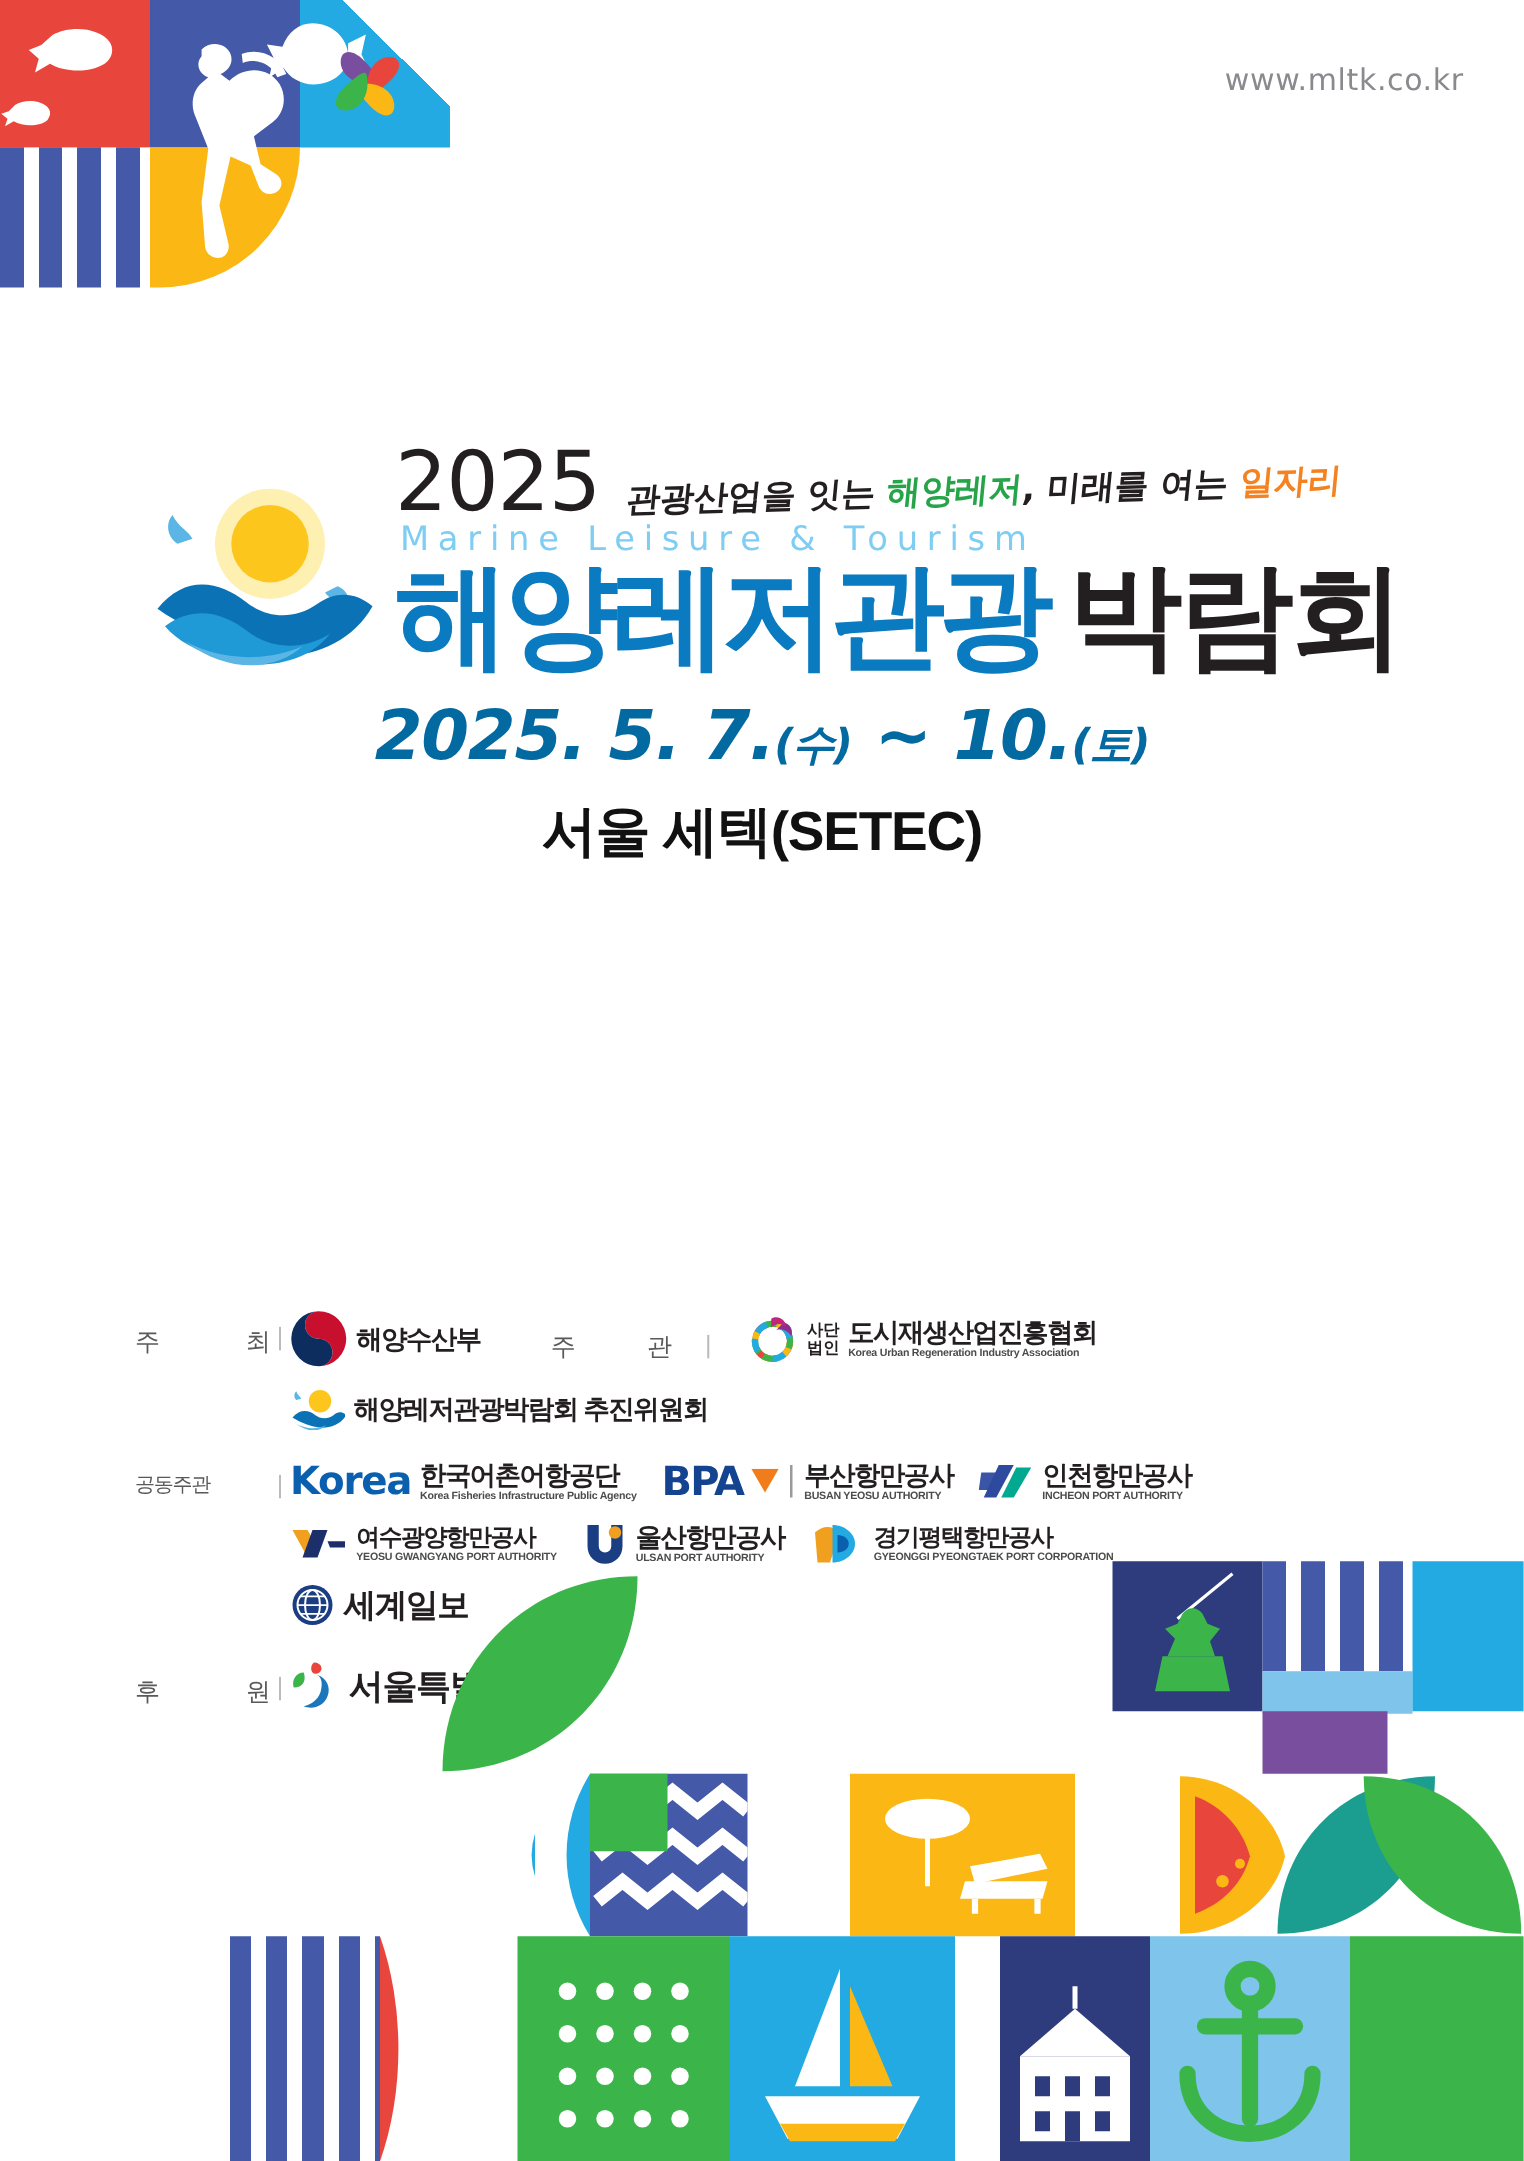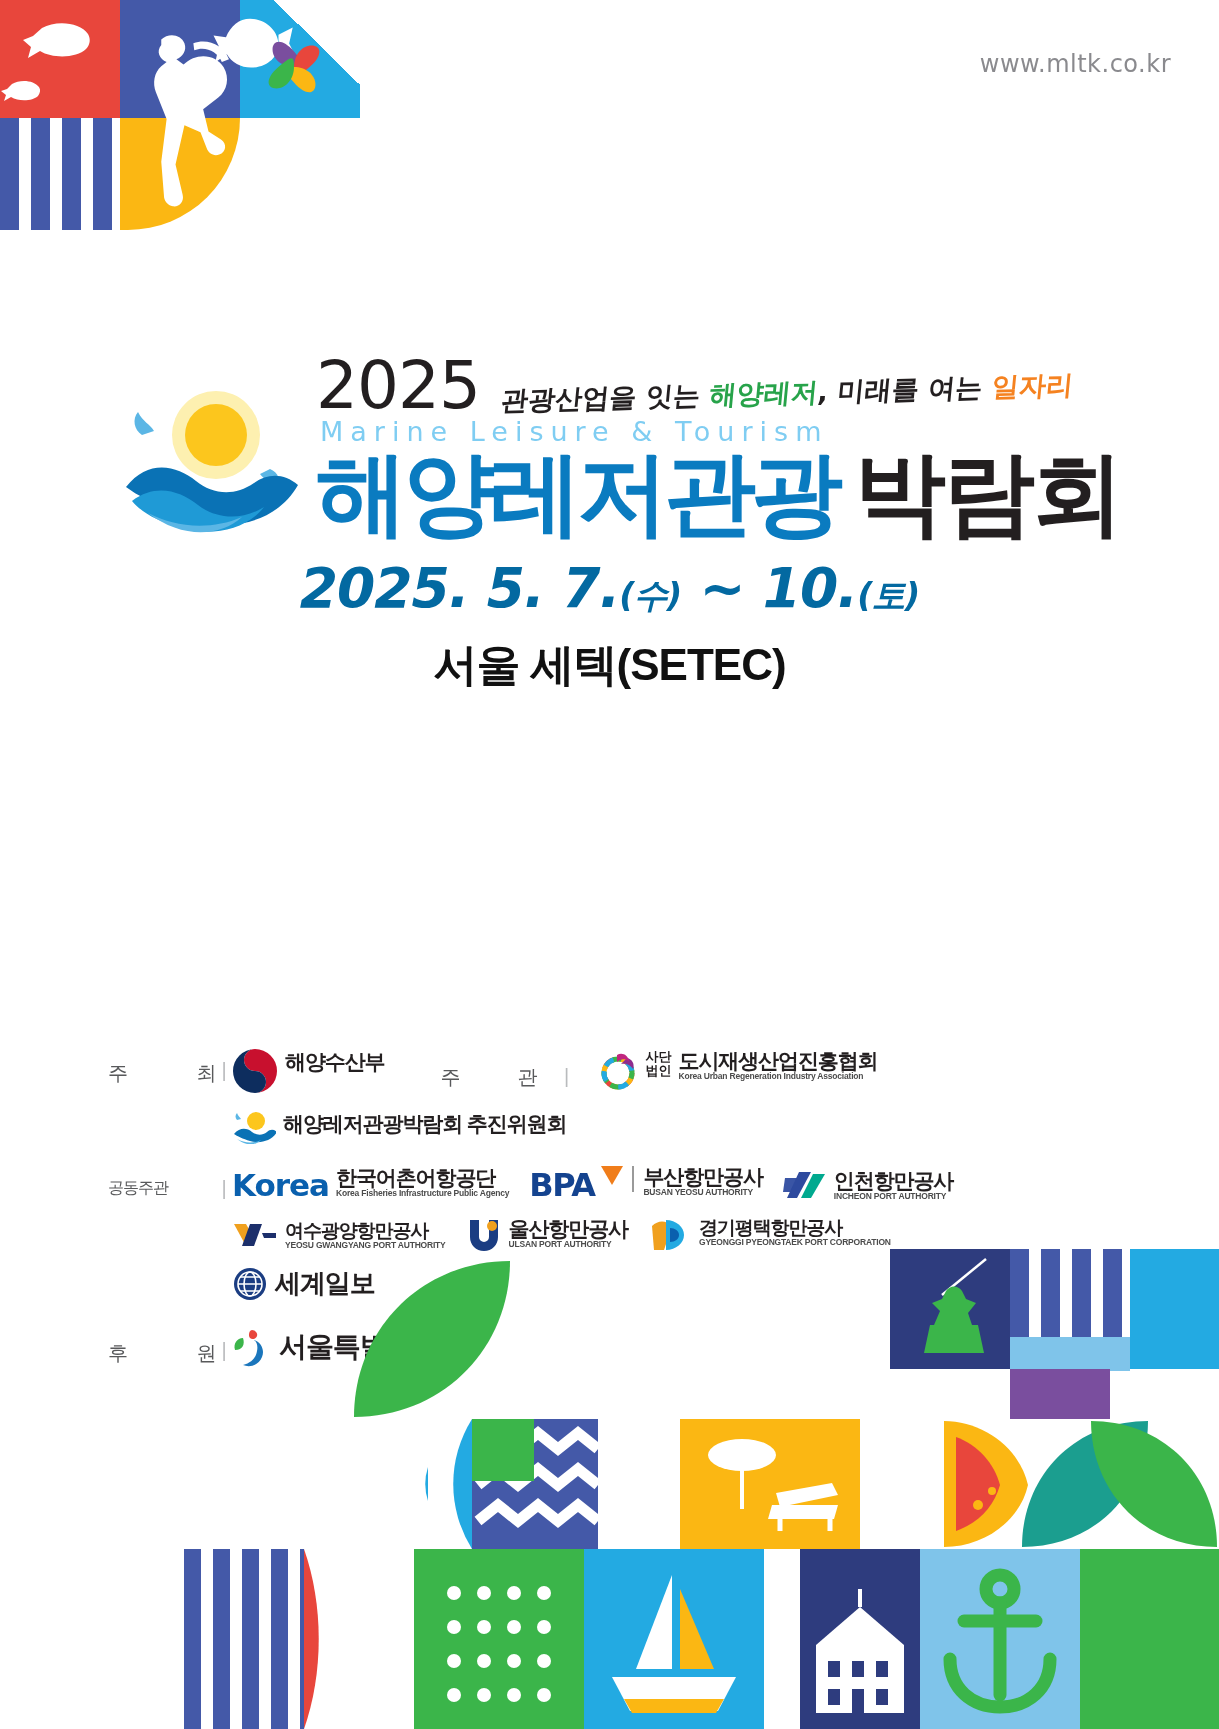--- a/index.html
+++ b/index.html
@@ -74,21 +74,21 @@
   #credits { position:absolute; left:108px; top:1048px; width:940px; }
   .credit-block { display:flex; align-items:flex-start; margin-bottom:22px; }
   .credit-label {
     flex:0 0 108px; font-size:20px; color:#58595b; letter-spacing:-.5px;
     display:flex; justify-content:space-between; padding-top:12px;
   }
   .credit-label.wide { letter-spacing:-1px; justify-content:flex-start; }
   .credit-sep { flex:0 0 16px; color:#b9bbbd; font-size:20px; padding-top:11px; text-align:center; }
   .logo-wrap { display:flex; flex-wrap:wrap; align-items:center; gap:16px 22px; flex:1; }
 
-  .org-logo { display:flex; gap:7px; }
+  .org-logo { display:flex; align-items:center; gap:7px; }
   .org-name { font-size:21px; font-weight:700; color:#231f20; letter-spacing:-1.1px; white-space:nowrap; }
   .org-name.sm { font-size:19px; }
   .org-stack { display:flex; flex-direction:column; line-height:1.05; }
   .org-en { font-size:8.5px; font-weight:700; color:#4c4c4c; letter-spacing:-.2px; white-space:nowrap;
             font-family:Liberation Sans, sans-serif; }
   .pill { display:flex; flex-direction:column; font-size:13px; font-weight:800; color:#231f20; line-height:1.05; }
   .mark { flex:0 0 auto; }
 
   .divider-bar { width:2px; height:26px; background:#9a9a9a; margin:0 2px; }
 

